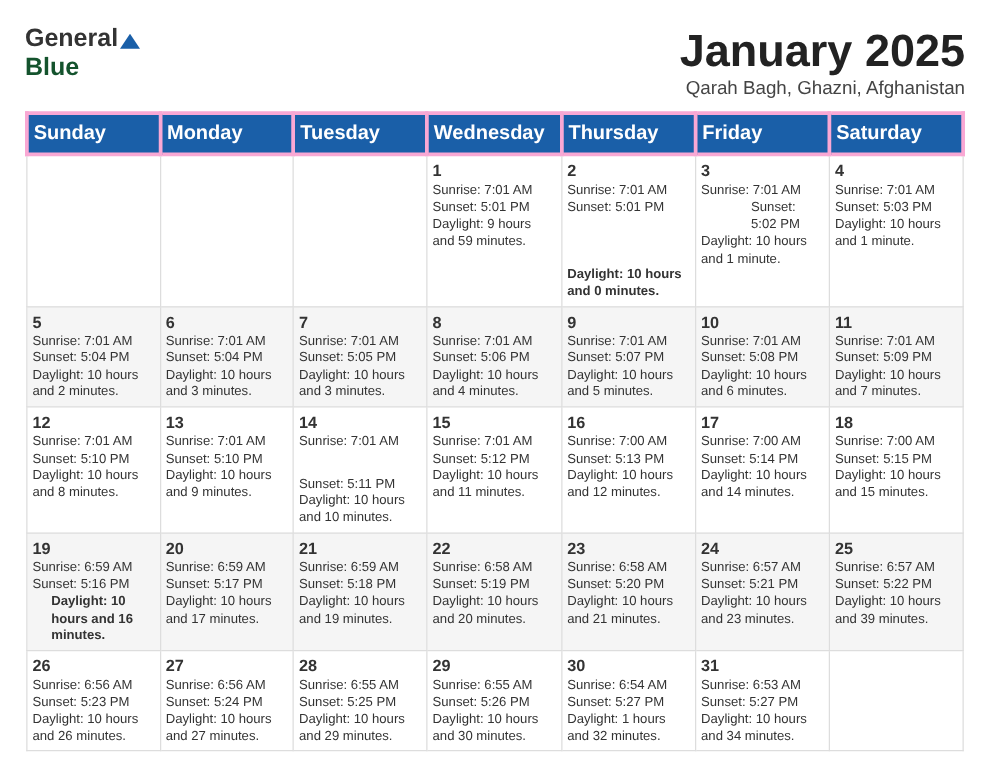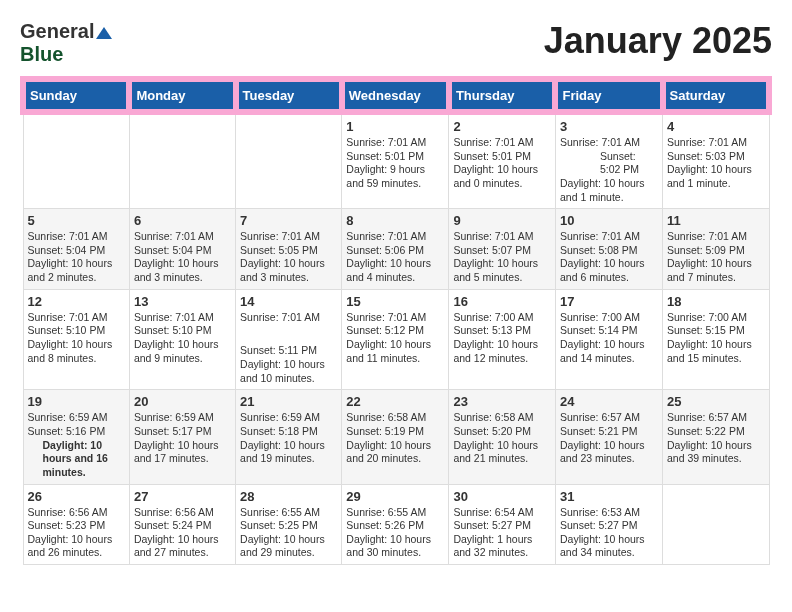--- a/index.html
+++ b/index.html
@@ -37,24 +37,24 @@
       font-size: 15px;
       color: #444;
     }
     .calendar {
       width: 100%;
       border-collapse: collapse;
     }
     .calendar th {
       background-color: #1a5fa8;
       color: #fff;
-      font-size: 13px;
+      font-size: 16px;
       padding: 6px 4px;
       text-align: left;
-      border: 6px solid #f9a8d4;
+      border: 3px solid #f9a8d4;
     }
     .calendar td {
       vertical-align: top;
       border: 1px solid #ddd;
       padding: 4px;
       width: 108px;
       min-height: 80px;
       font-size: 10.5px;
       color: #333;
       background: #fff;
@@ -81,20 +81,21 @@
       <svg width="16" height="16" viewBox="0 0 16 16" style="margin-left:2px;margin-top:2px;">
         <polygon points="0,14 8,2 16,14" fill="#1a5fa8"></polygon>
       </svg>
     </div>
     <div>
       <span style="font-size:20px;font-weight:bold;color:#14532d;">Blue</span>
     </div>
   </div>
   <div class="title-section">
     <div class="month-title">January 2025</div>
+    <div class="location">Qarah Bagh, Ghazni, Afghanistan</div>
   </div>
 </div>
 
 <table class="calendar">
   <thead>
     <tr id="weekday-header">
         <th>Sunday</th>
         <th>Monday</th>
         <th>Tuesday</th>
         <th>Wednesday</th>
@@ -111,21 +112,21 @@
         <td>
           <div class="day-num">1</div>
           <div style="line-height: 1.3;">Sunrise: 7:01 AM</div>
           <div style="line-height: 1.3;">Sunset: 5:01 PM</div>
           <div style="line-height: 1.3; font-weight: normal;">Daylight: 9 hours and 59 minutes.</div>
         </td>
         <td>
           <div class="day-num">2</div>
           <div style="line-height: 1.3;">Sunrise: 7:01 AM</div>
           <div style="line-height: 1.3;">Sunset: 5:01 PM</div>
-          <div style="line-height: 1.3; font-weight: normal;">Daylight: 10 hours and 0 minutes.</div>
+          <div style="line-height: 1.3; font-weight: bold; margin-top: 40px;">Daylight: 10 hours and 0 minutes.</div>
         </td>
         <td>
           <div class="day-num">3</div>
           <div style="line-height: 1.3;">Sunrise: 7:01 AM</div>
           <div style="line-height: 1.3; margin-left: 40px;">Sunset: 5:02 PM</div>
           <div style="line-height: 1.3; font-weight: normal;">Daylight: 10 hours and 1 minute.</div>
         </td>
         <td>
           <div class="day-num">4</div>
           <div style="line-height: 1.3;">Sunrise: 7:01 AM</div>

